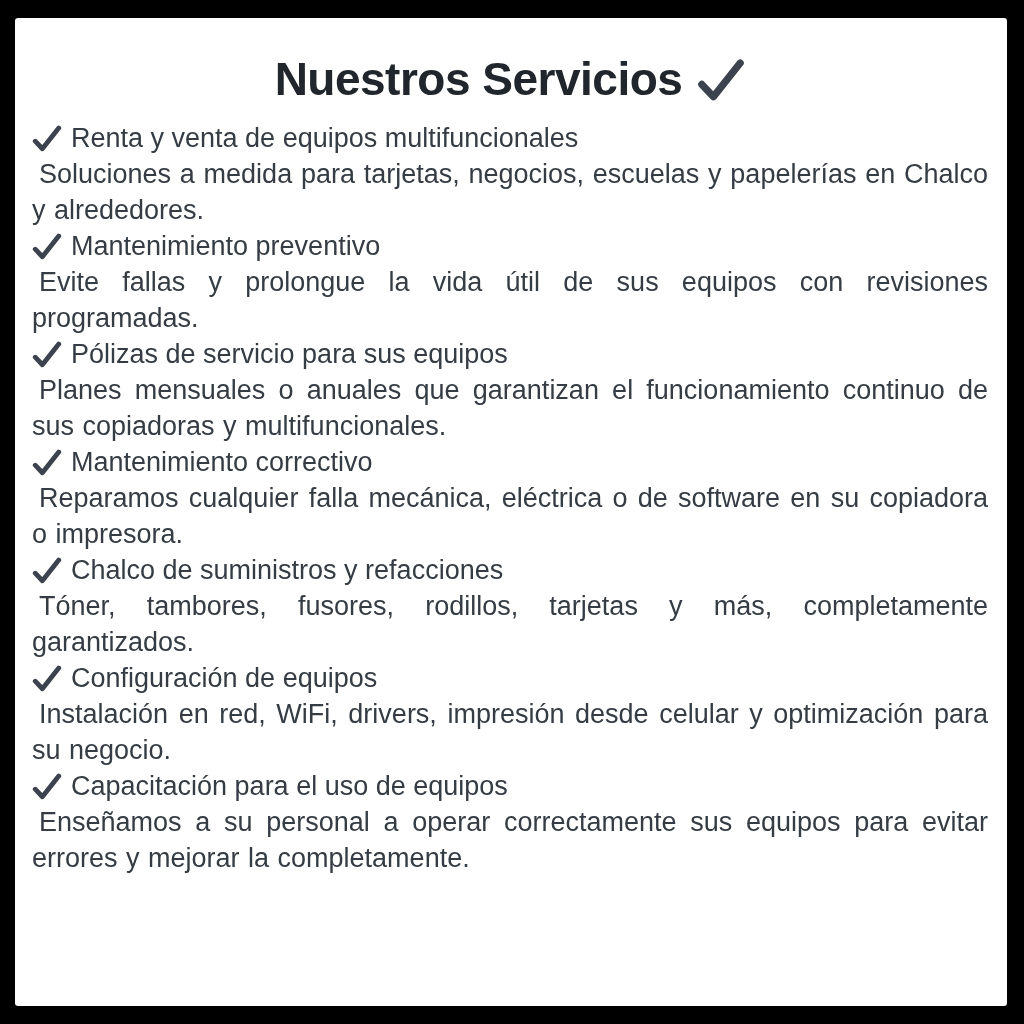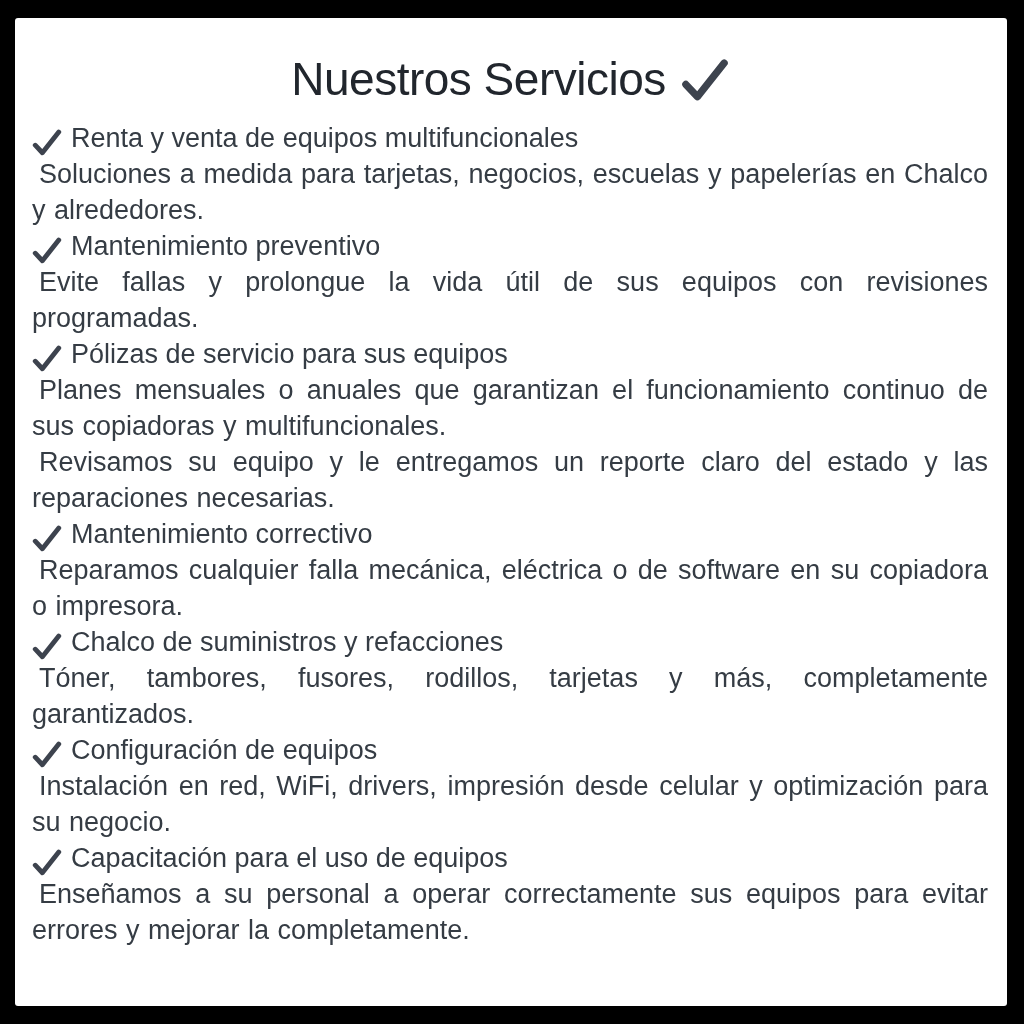--- a/index.html
+++ b/index.html
@@ -32,42 +32,42 @@
   }
   .title-row {
     display: flex;
     justify-content: center;
     align-items: center;
     gap: 15px;
     margin-bottom: 15px;
   }
   .title-row h1 {
     font-size: 46px;
-    font-weight: 400;
+    font-weight: 700;
     letter-spacing: -0.5px;
     color: var(--title_text);
     line-height: 1.1;
     white-space: nowrap;
   }
   .title-check {
     width: 48px;
     height: 44px;
     flex: 0 0 auto;
     margin-top: 2px;
   }
   .check-path {
     fill: none;
     stroke: var(--check);
     stroke-linecap: round;
     stroke-linejoin: round;
   }
   .service { margin: 0; }
   .service-header {
     display: flex;
-    align-items: flex-end;
+    align-items: center;
     gap: 9px;
     height: 36px;
     font-size: 27px;
     color: var(--body_text);
     white-space: nowrap;
   }
   .service-header .check {
     width: 30px;
     height: 27px;
     flex: 0 0 auto;
@@ -121,21 +121,20 @@
     <div class="service-header">
       <svg class="check" viewBox="0 0 30 28" aria-hidden="true">
         <path class="check-path" stroke-width="5" d="M2.8 16.8 L10.2 24.6 L27.2 3.2"></path>
       </svg>
       <span class="service-name">Pólizas de servicio para sus equipos</span>
     </div>
     <p class="service-desc">Planes mensuales o anuales que garantizan el funcionamiento continuo de sus copiadoras y multifuncionales.</p>
   </section>
 
   <section class="service">
-    <p class="service-desc">Revisamos su equipo y le entregamos un reporte claro del estado y las reparaciones necesarias.</p>
   </section>
 
   <section class="service">
     <div class="service-header">
       <svg class="check" viewBox="0 0 30 28" aria-hidden="true">
         <path class="check-path" stroke-width="5" d="M2.8 16.8 L10.2 24.6 L27.2 3.2"></path>
       </svg>
       <span class="service-name">Mantenimiento correctivo</span>
     </div>
     <p class="service-desc">Reparamos cualquier falla mecánica, eléctrica o de software en su copiadora o impresora.</p>

